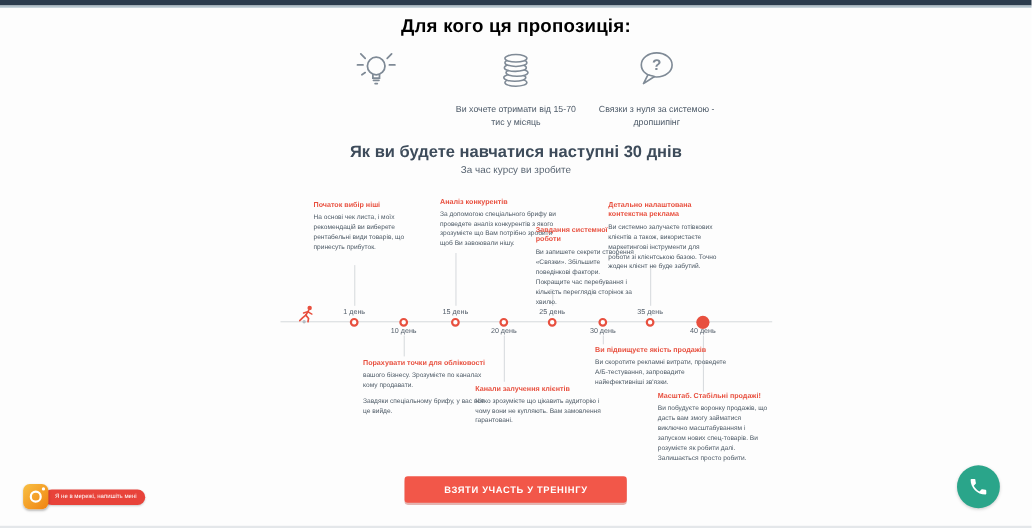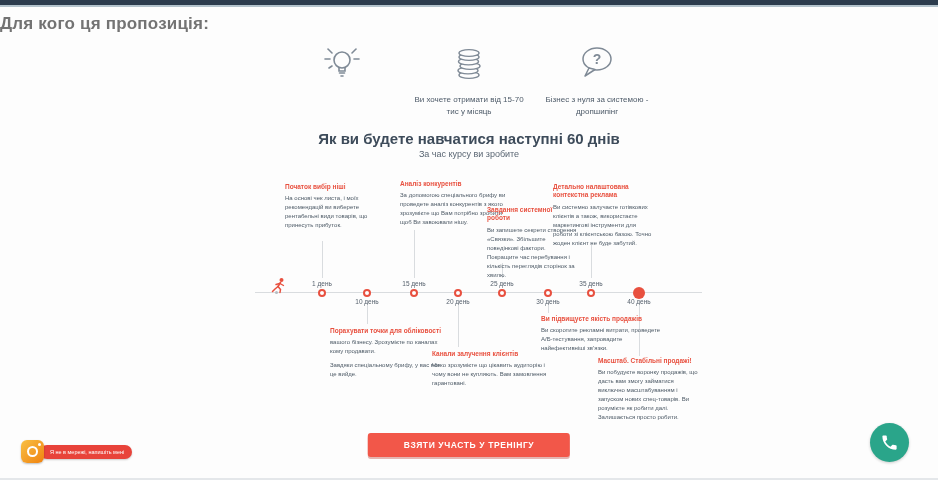--- a/index.html
+++ b/index.html
@@ -8,22 +8,22 @@
     position:relative; width:938px; height:480px; overflow:hidden;
     background:#fdfdfd; font-family:"Liberation Sans", sans-serif;
   }
   
   .topbar   { position:absolute; left:0; top:0; width:938px; height:5px; background:#2c3c4d; }
   .topline  { position:absolute; left:0; top:5px; width:938px; height:2px; background:#b3c3cc; }
   .bottomline { position:absolute; left:0; bottom:0; width:938px; height:2px; background:#e4e7ea; }
 
   
   .offer-title {
-    position:absolute; left:0; top:14px; width:938px; text-align:left;
-    font-size:17px; font-weight:bold; color:#737373; letter-spacing:.2px;
+    position:absolute; left:0; top:14px; width:938px; text-align:center;
+    font-size:17px; font-weight:bold; color:#000000; letter-spacing:.2px;
   }
   .offer-row {
     position:absolute; left:0; top:42px; width:938px;
     display:flex; justify-content:center; gap:6px;
   }
   .offer-item { width:122px; display:flex; flex-direction:column; align-items:center; }
   .offer-icon { height:44px; display:flex; align-items:center; justify-content:center; position:relative; }
   .offer-text {
     margin-top:8px; font-size:8px; line-height:1.5; color:#4d5a68; text-align:center;
   }
@@ -147,25 +147,25 @@
     </div>
 
     <div class="offer-item">
       <div class="offer-icon">
         <svg width="44" height="44" viewBox="0 0 44 44">
           <ellipse cx="22" cy="17" rx="14" ry="11" fill="#fdfdfd" stroke="#7f8a96" stroke-width="1.5"></ellipse>
           <path d="M14 26 L10 34 L20 27.5 Z" fill="#fdfdfd" stroke="#7f8a96" stroke-width="1.5" stroke-linejoin="round"></path>
         </svg>
         <span class="qmark" style="width:44px; top:9px;">?</span>
       </div>
-      <div class="offer-text">Бізнес з нуля за системою - дропшипінг</div>
-    </div>
-  </div>
-
-  <div class="course-title">Як ви будете навчатися наступні 60 днів</div>
+      <div class="offer-text">Связки з нуля за системою - дропшипінг</div>
+    </div>
+  </div>
+
+  <div class="course-title">Як ви будете навчатися наступні 30 днів</div>
   <div class="course-subtitle">За час курсу ви зробите</div>
 
   <div>
     <div class="tl-line"></div>
     <div class="tl-startdot"></div>
 
     <svg width="17" height="17" viewBox="0 0 17 17" style="position:absolute; left:270px; top:277px;">
       <circle cx="11.5" cy="3" r="2" fill="#e8503f"></circle>
       <path d="M10.5 5.5 L8 9.5" stroke="#e8503f" stroke-width="1.6" fill="none" stroke-linecap="round"></path>
       <path d="M10 6.5 L13.5 8.5" stroke="#e8503f" stroke-width="1.4" fill="none" stroke-linecap="round"></path>

